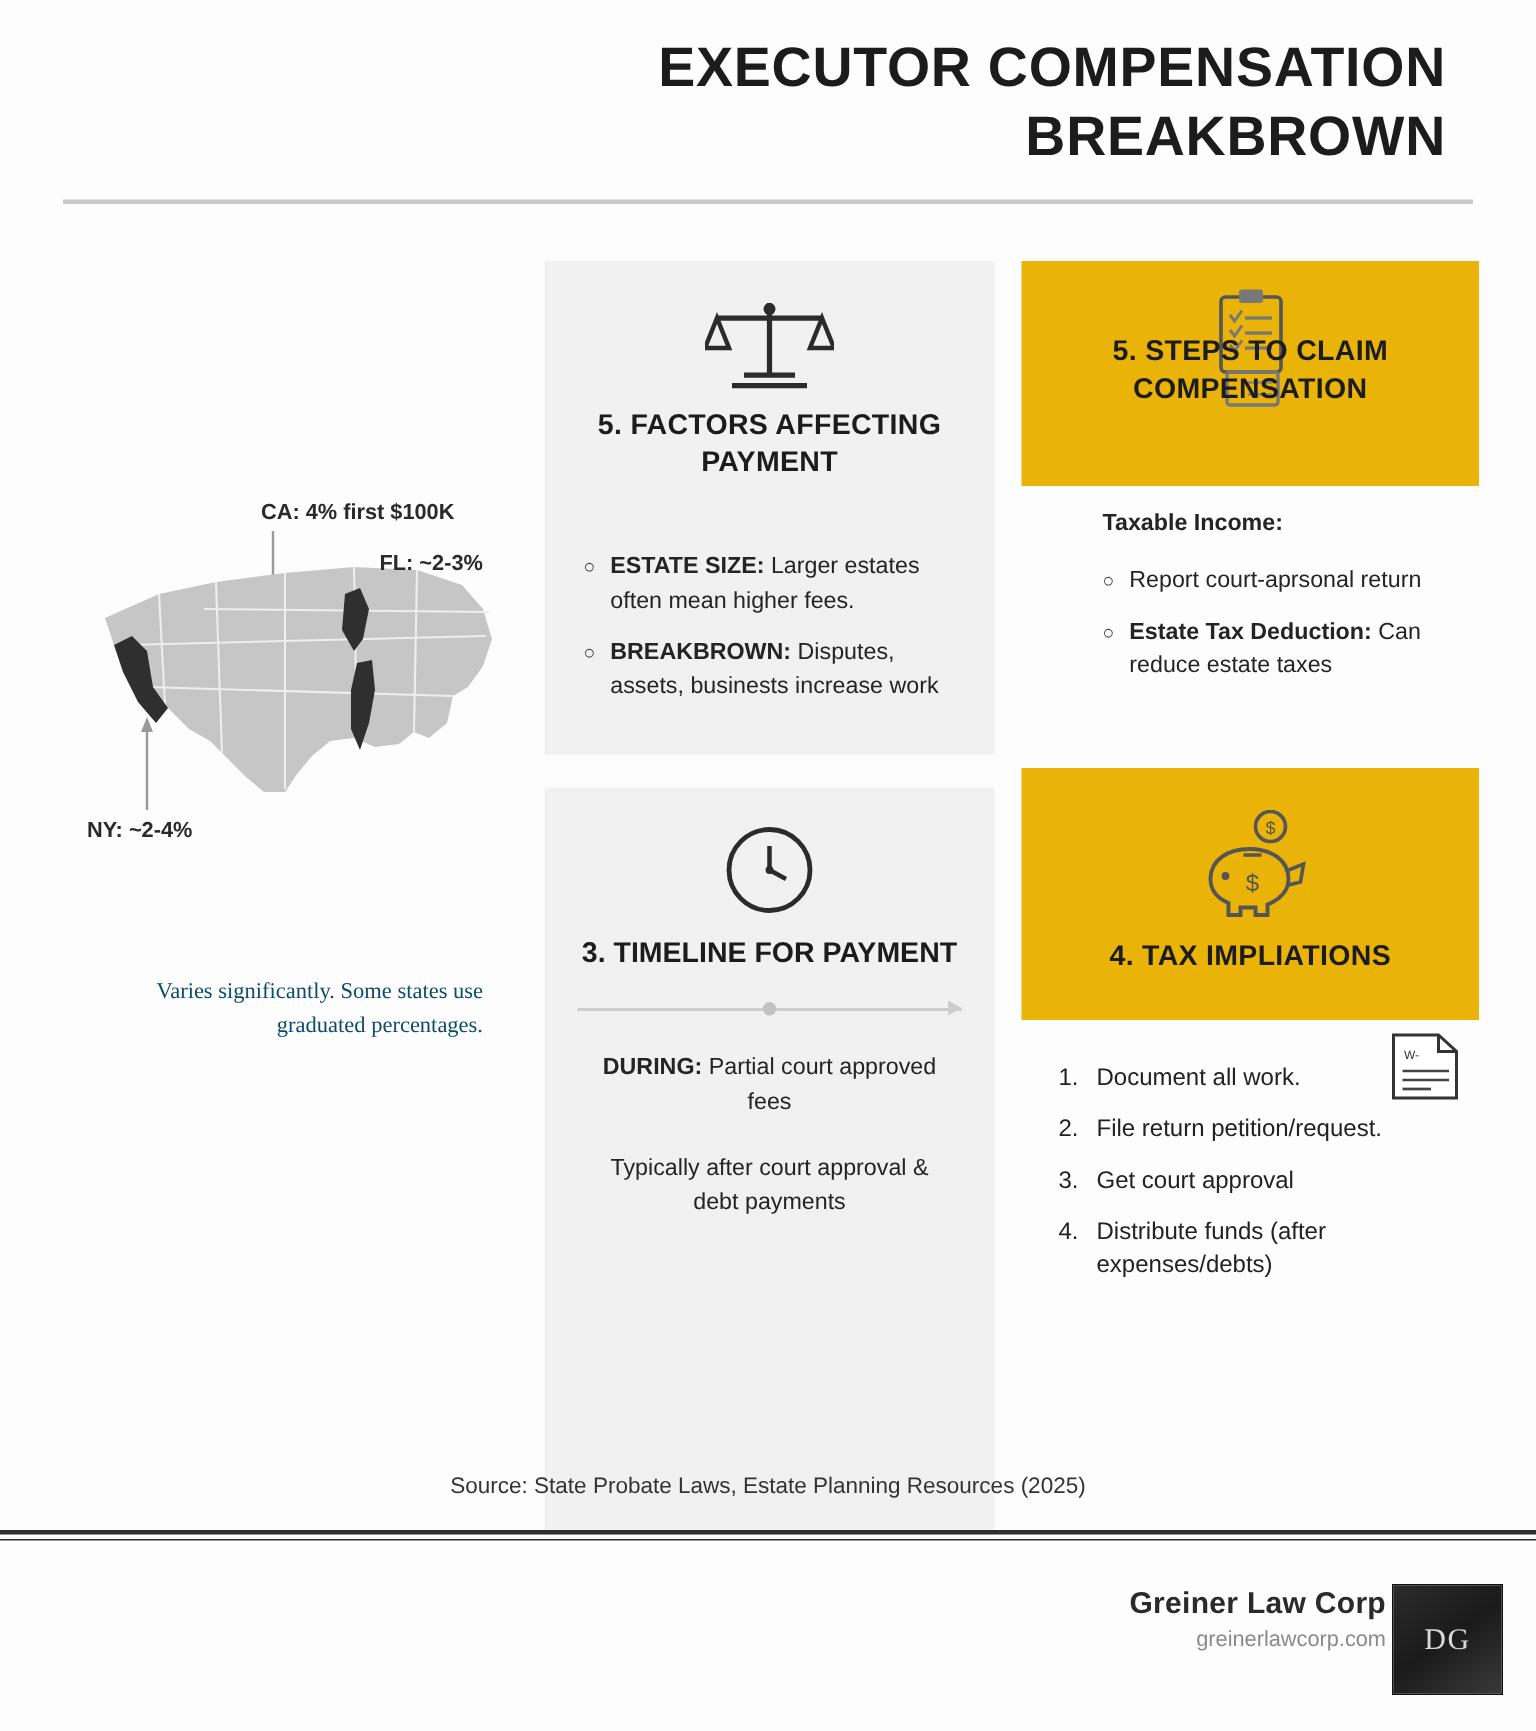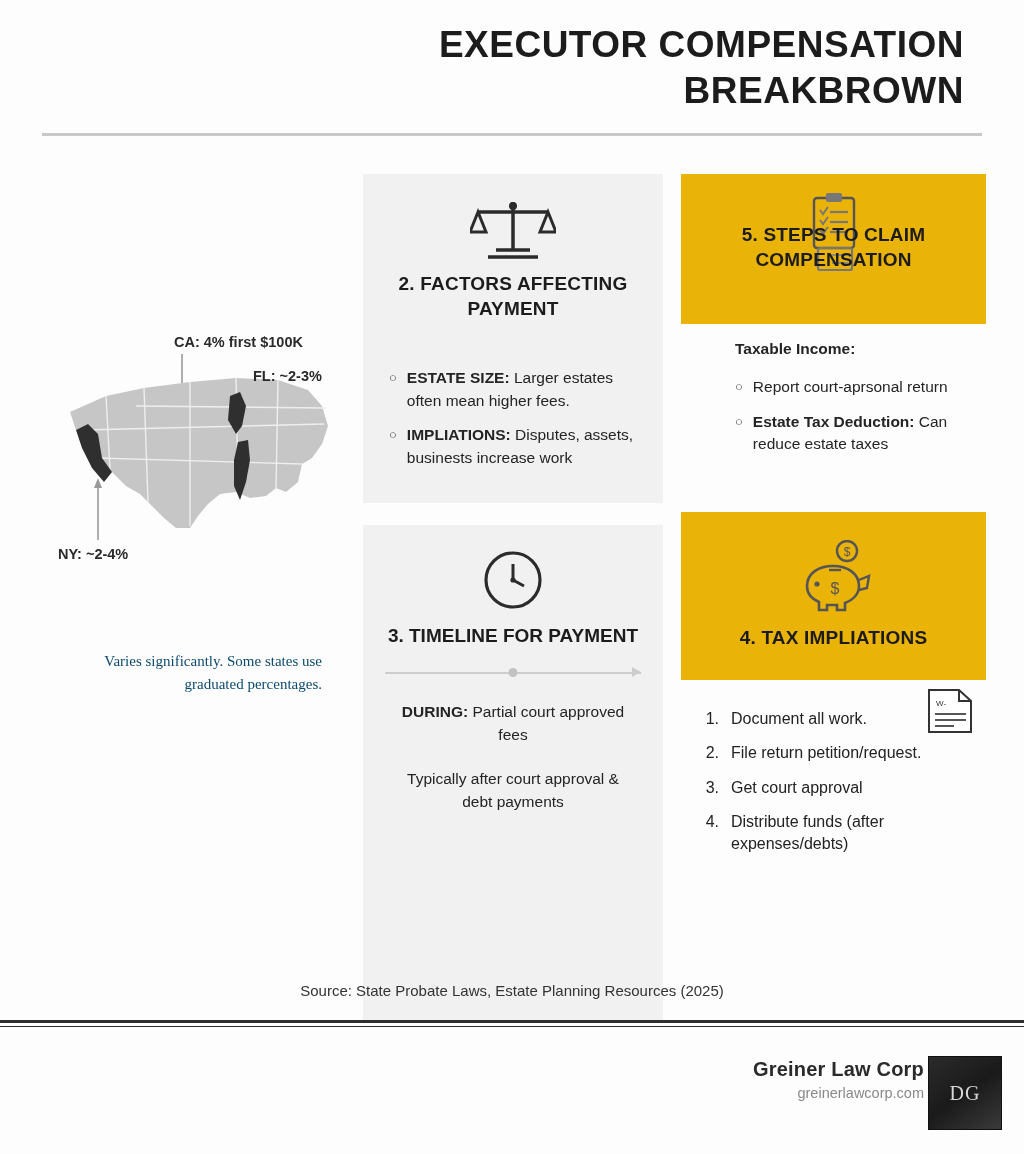--- a/index.html
+++ b/index.html
@@ -229,31 +229,31 @@
             <svg width="86" height="64" viewBox="0 0 86 64">
               <line x1="43" y1="4" x2="43" y2="52" stroke="#2b2b2b" stroke-width="3.5"></line>
               <line x1="8" y1="14" x2="78" y2="14" stroke="#2b2b2b" stroke-width="3.5"></line>
               <circle cx="43" cy="8" r="4" fill="#2b2b2b"></circle>
               <path d="M8,14 L0,34 L16,34 Z" fill="none" stroke="#2b2b2b" stroke-width="3"></path>
               <path d="M78,14 L70,34 L86,34 Z" fill="none" stroke="#2b2b2b" stroke-width="3"></path>
               <line x1="26" y1="52" x2="60" y2="52" stroke="#2b2b2b" stroke-width="3.5"></line>
               <line x1="18" y1="59" x2="68" y2="59" stroke="#2b2b2b" stroke-width="3.5"></line>
             </svg>
           </div>
-          <h3>2. FACTORS AFFECTING PAYMENT</h3>
+          <h3>5. FACTORS AFFECTING PAYMENT</h3>
         </div>
 
         <div style="padding:26px 18px 0 26px;">
           <div class="bullet-row body-text">
             <span class="bullet-mark">○</span>
             <span><span class="b">ESTATE SIZE:</span><span> Larger estates often mean higher fees.</span></span>
           </div>
           <div class="bullet-row body-text">
             <span class="bullet-mark">○</span>
-            <span><span class="b">IMPLIATIONS:</span><span> Disputes, assets, businests increase work</span></span>
+            <span><span class="b">BREAKBROWN:</span><span> Disputes, assets, businests increase work</span></span>
           </div>
         </div>
       </div>
 
       <div class="panel-grey" style="margin-top:22px; padding:24px 0 210px 0;">
         <div class="icon-wrap">
           <svg width="62" height="62" viewBox="0 0 62 62">
             <circle cx="31" cy="31" r="27" fill="none" stroke="#2b2b2b" stroke-width="3.2"></circle>
             <line x1="31" y1="31" x2="31" y2="15" stroke="#2b2b2b" stroke-width="3"></line>
             <line x1="31" y1="31" x2="42" y2="37" stroke="#2b2b2b" stroke-width="3"></line>

